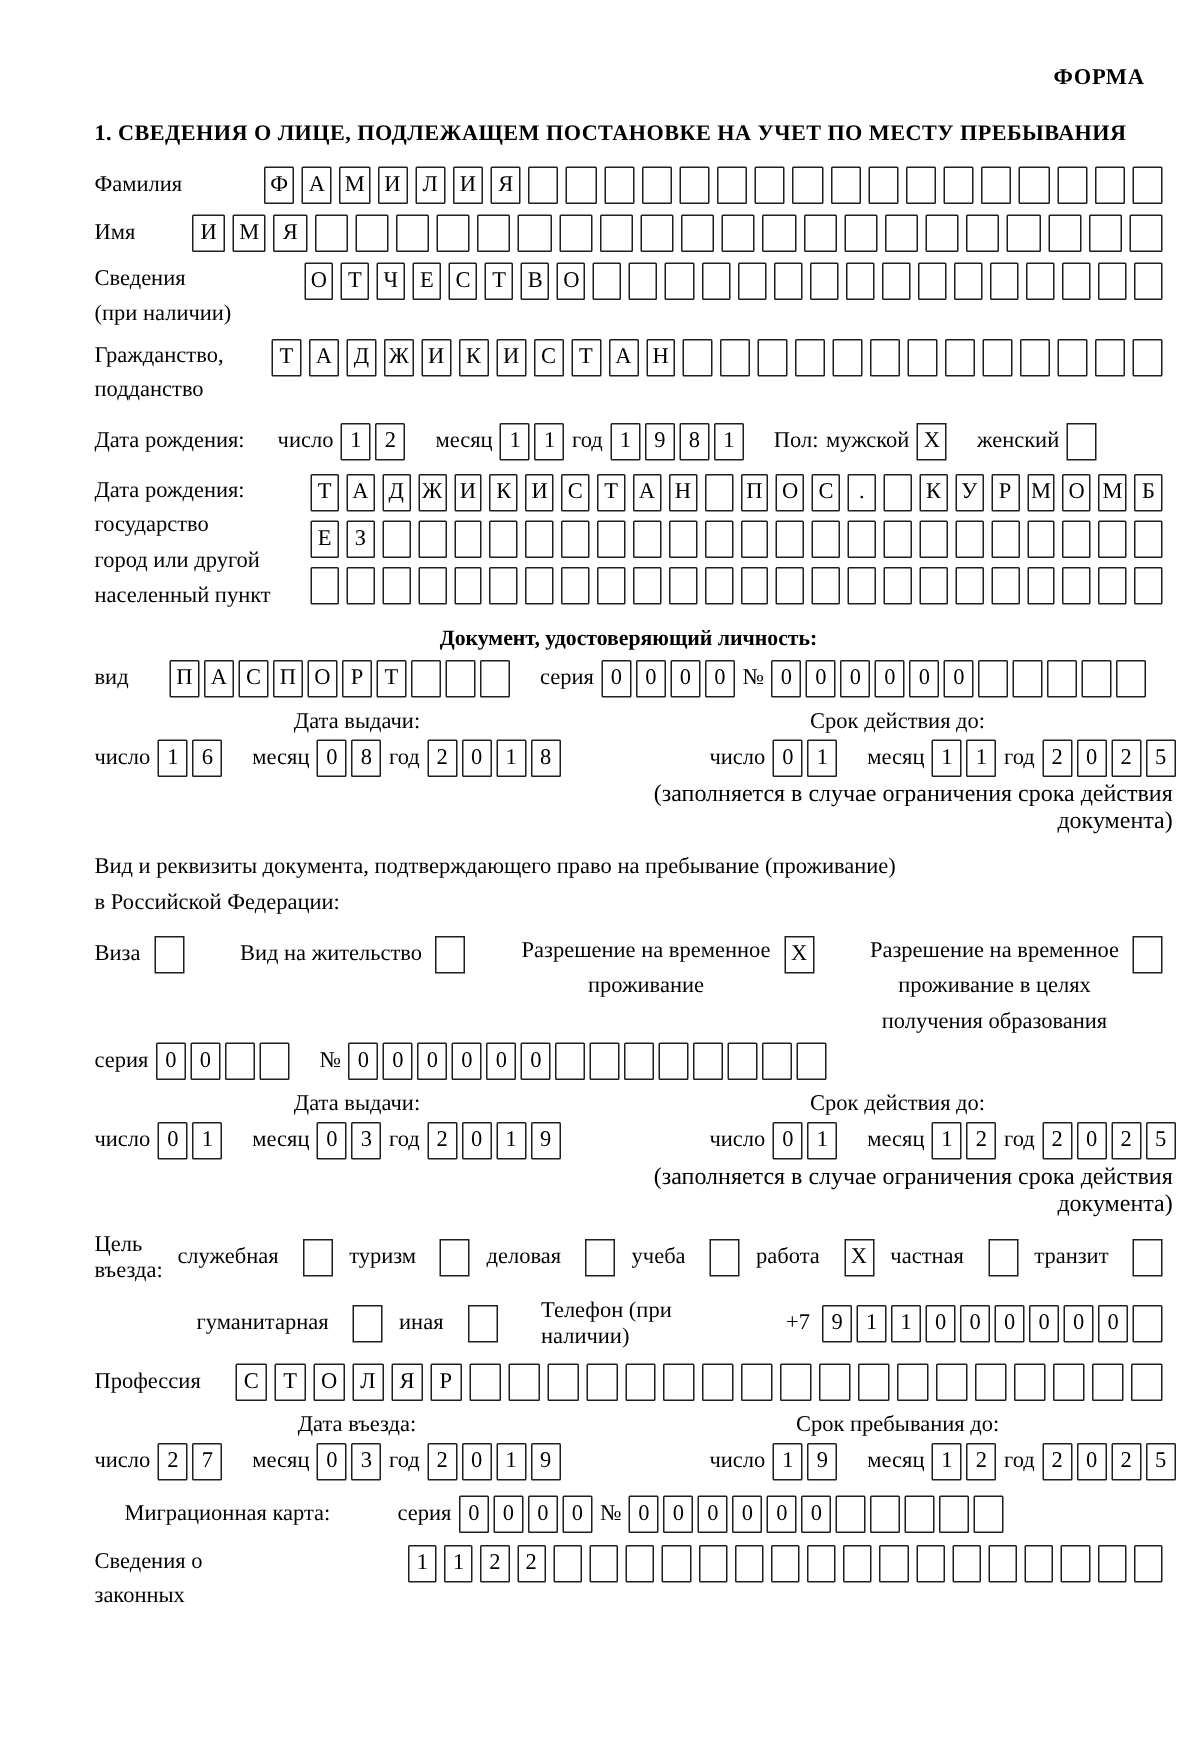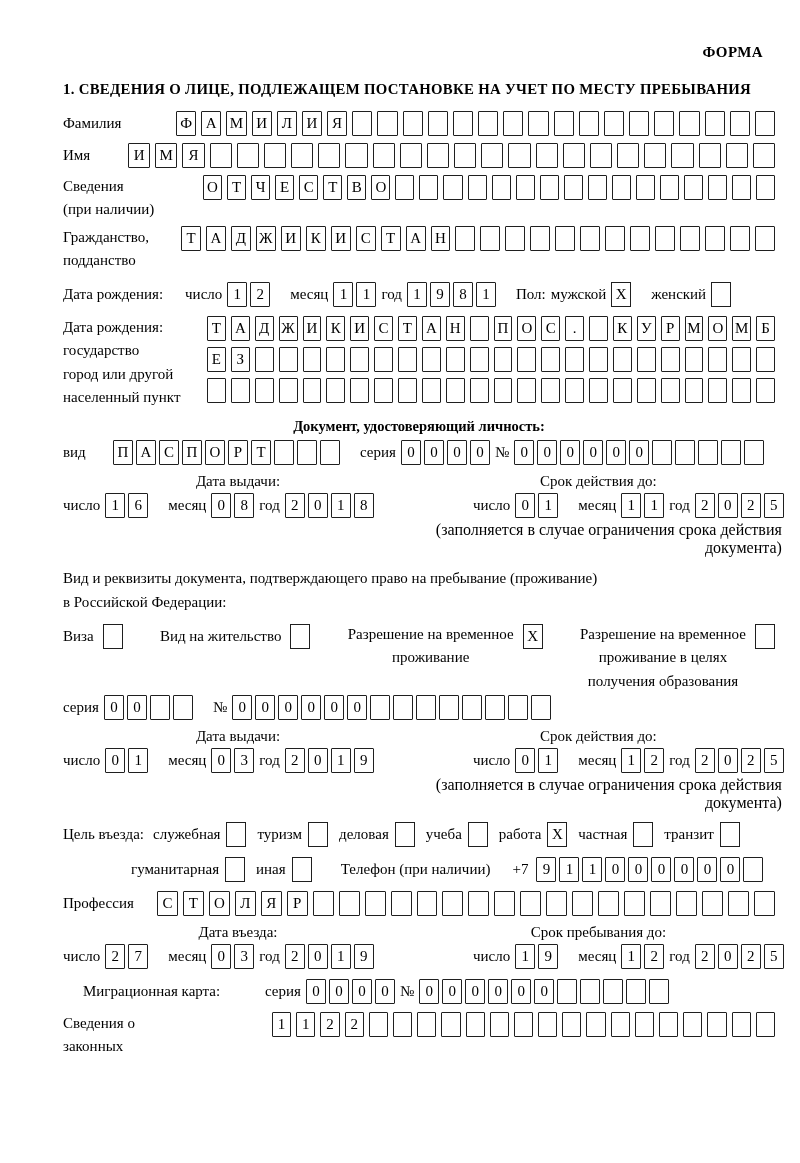--- a/index.html
+++ b/index.html
@@ -55,21 +55,21 @@
 
   
   .perm-row { display:flex; justify-content:space-between; align-items:flex-start; margin-top:9px; }
   .perm-item { display:flex; align-items:flex-start; gap:9px; }
   .perm-item .ctr { text-align:center; line-height:1.55; }
   .perm-item .checkbox { margin-top:1px; }
   .inline-pair { display:flex; align-items:center; gap:9px; }
 
   
   .purpose-row { display:flex; align-items:center; margin-top:10px; flex-wrap:nowrap; }
-  .purpose-row .opt { display:flex; align-items:center; gap:6px; margin-right:11px; }
+  .purpose-row .opt { display:flex; align-items:center; gap:16px; margin-right:11px; }
   .purpose-row .opt:last-child { margin-right:0; }
 </style>
 </head>
 <body>
 
 <div class="page">
 
   <div class="forma">ФОРМА</div>
 
 

